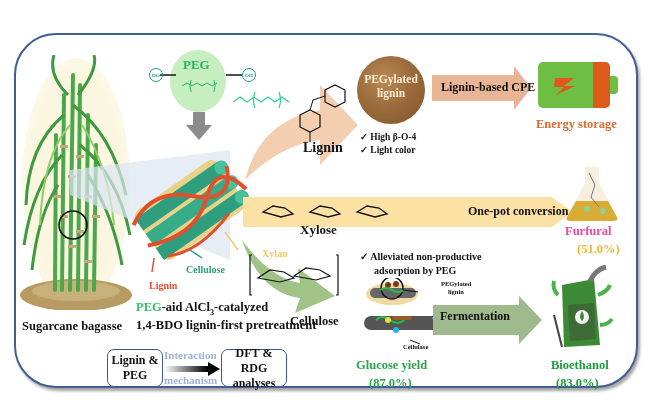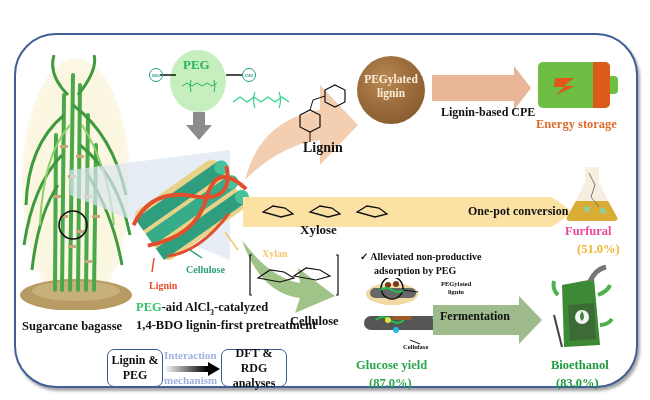--- a/index.html
+++ b/index.html
@@ -49,21 +49,21 @@
     .label-lignin-struct { left: 303px; top: 141px; font-size: 14px; color: #111; }
 
     .pegylated-disc { position: absolute; left: 357px; top: 56px; width: 68px; height: 68px; border-radius: 50%;
       background: radial-gradient(circle at 40% 35%, #b98a55 0%, #9c6c3c 45%, #7d5329 100%); }
     .pegylated-text { position: absolute; left: 357px; top: 73px; width: 68px; text-align: center; color: #fbecd7;
       font-weight: bold; font-size: 11.5px; line-height: 1.2; }
 
     .check-list { position: absolute; left: 360px; top: 131px; font-size: 9.5px; font-weight: bold; color: #111; line-height: 1.33; }
 
     .cpe-arrow { position: absolute; left: 432px; top: 66px; }
-    .label-cpe { left: 441px; top: 81px; font-size: 12px; color: #111; margin-top: 25px; }
+    .label-cpe { left: 441px; top: 81px; font-size: 12px; color: #111; }
 
     .battery { position: absolute; left: 538px; top: 62px; width: 72px; height: 46px; border-radius: 5px; background: #6fbe44; overflow: hidden; }
     .battery-cap { position: absolute; left: 610px; top: 76px; width: 8px; height: 18px; border-radius: 0 4px 4px 0; background: #6fbe44; }
     .battery-red { position: absolute; right: 0; top: 0; width: 17px; height: 100%; background: #dd5b1a; }
     .label-energy { left: 536px; top: 118px; font-size: 12.5px; color: #db6a2c; text-align: center; }
 
     .label-furfural { left: 565px; top: 225px; font-size: 12.5px; color: #ec4899; }
     .label-furfural-pct { left: 565px; top: 243px; font-size: 12.5px; color: #f2b636; padding-left: 12px; }
 
     .label-fermentation { left: 440px; top: 310px; font-size: 12px; color: #111; }
@@ -184,20 +184,22 @@
 </svg>
 <div class="txt label-lignin-struct">Lignin</div>
 
 <div class="pegylated-disc"></div>
 <div class="pegylated-text">
   <div>PEGylated</div>
   <div>lignin</div>
 </div>
 
 <div class="check-list">
+  <div>✓ <span>High β-O-4</span></div>
+  <div>✓ <span>Light color</span></div>
 </div>
 
 <svg class="cpe-arrow" width="100" height="44">
   <polygon points="0,9 82,9 82,0 99,22 82,44 82,35 0,35" fill="#e8b697"></polygon>
 </svg>
 <div class="txt label-cpe">Lignin-based CPE</div>
 
 <div class="battery">
   <div class="battery-red"></div>
   <svg class="abs" style="left:14px;top:14px" width="26" height="20">

